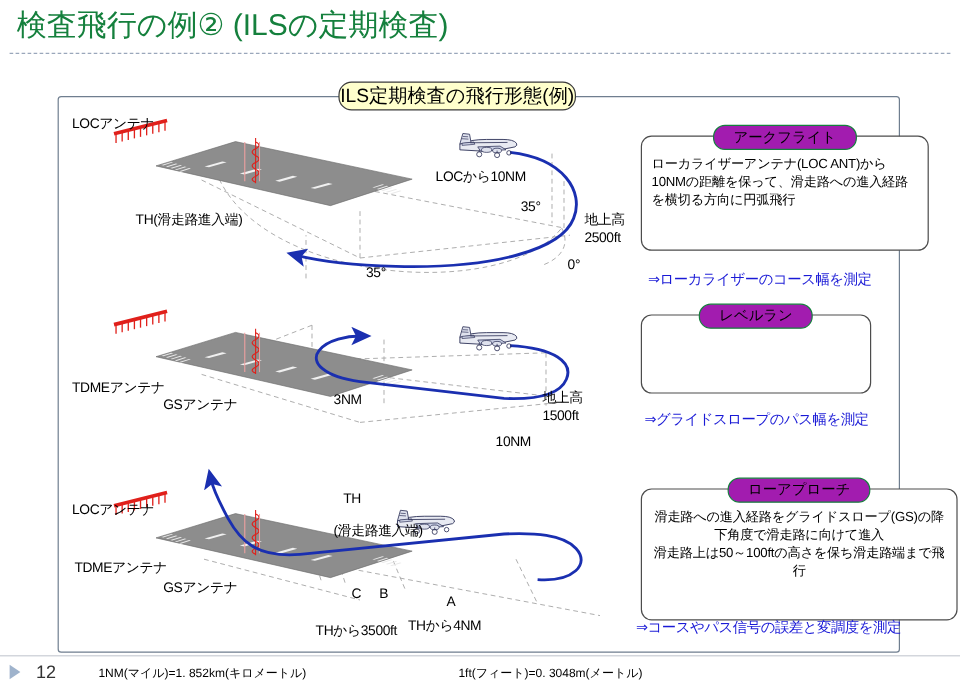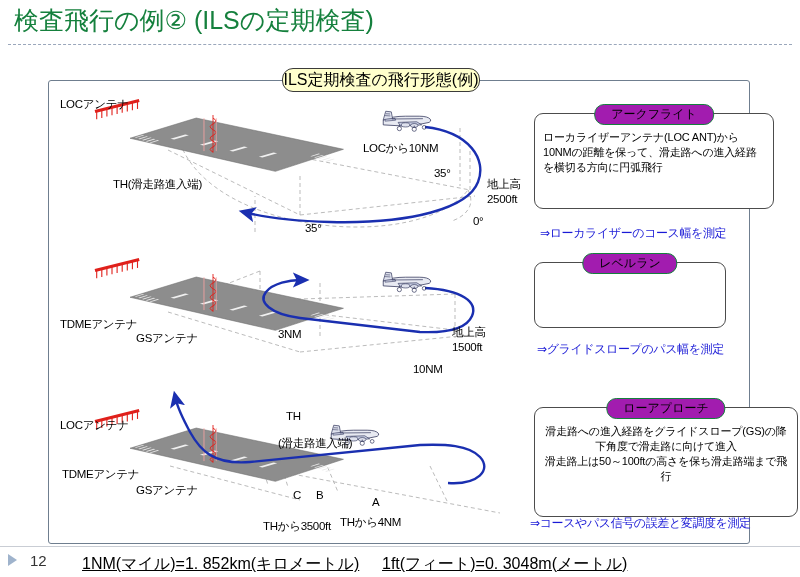--- a/index.html
+++ b/index.html
@@ -147,24 +147,23 @@
   #page-number {
     position: absolute;
     left: 30px;
     top: 552px;
     font-size: 15px;
     color: #333;
   }
   .footer-note {
     position: absolute;
     top: 554px;
-    font-size: 16px;
+    font-size: 10px;
     color: #000;
     white-space: nowrap;
-    text-decoration: underline;
   }
   #footer-note-nm { left: 82px; }
   #footer-note-ft { left: 382px; }
 </style>
 </head>
 <body>
 
 <div id="slide-title">検査飛行の例② (ILSの定期検査)</div>
 <div id="title-rule"></div>
 

